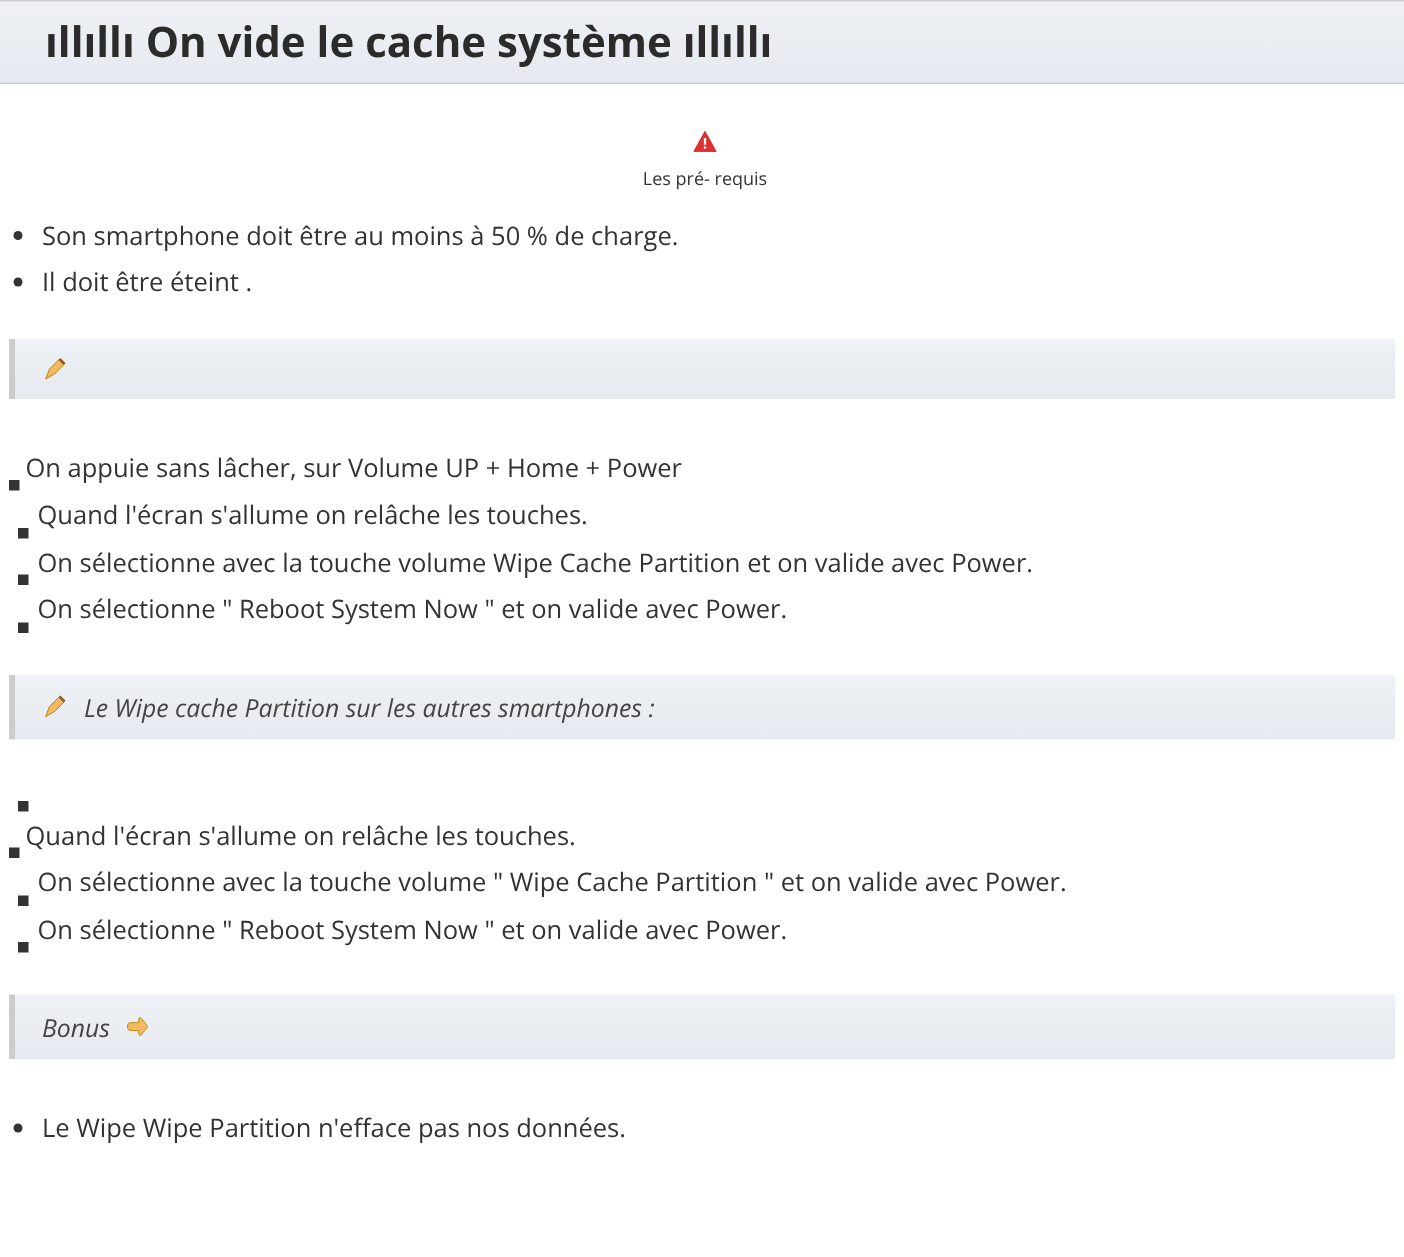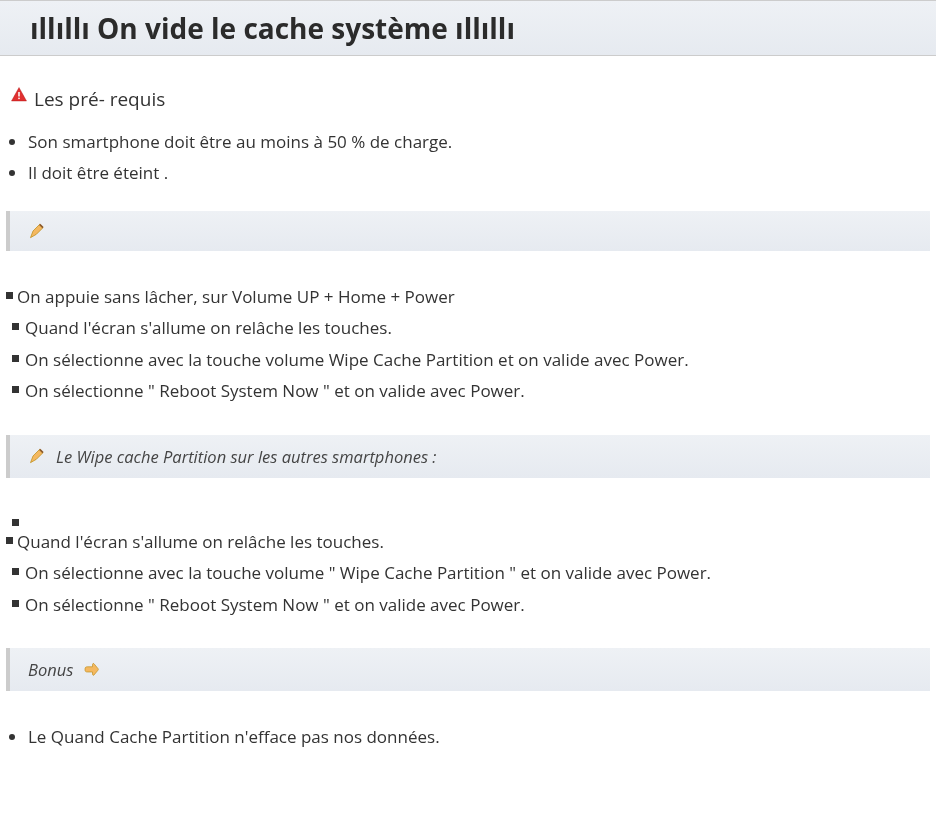--- a/index.html
+++ b/index.html
@@ -18,25 +18,26 @@
     padding: 8px 30px;
     font-weight: 700;
     font-size: 28px;
     color: #2b2b2b;
   }
   .content {
     padding: 0 6px;
   }
   .prereq-head {
     display: flex;
-    align-items: flex-start;
+    align-items: center;
     gap: 6px;
-    font-size: 19px;
+    font-size: 12px;
     color: #333;
     margin: 30px 0 14px 4px;
+    flex-direction: column;
   }
   .warn-icon svg { display: block; }
   ul.disc {
     list-style: disc;
     margin: 0 0 22px 22px;
     padding: 0;
   }
   ul.disc li {
     font-size: 17px;
     color: #333;
@@ -55,21 +56,21 @@
     margin-bottom: 30px;
   }
   .sq-list {
     margin: 0 0 28px 0;
   }
   .sq-item {
     font-size: 17px;
     color: #333;
     line-height: 1.85;
     display: flex;
-    align-items: flex-start;
+    align-items: flex-end;
   }
   .sq-item .bullet {
     display: inline-block;
     width: 7px;
     height: 7px;
     background: #333;
     margin-top: 11px;
     margin-right: 4px;
     flex-shrink: 0;
   }
@@ -159,16 +160,16 @@
   <div class="sub-bar">
     <span>Bonus</span>
     <span class="point-icon">
       <svg width="20" height="18" viewBox="0 0 24 24">
         <path d="M4 12 C4 10 5 9 7 9 L14 9 L14 6 C14 5 15 4 16 5 L21 11 C22 12 22 13 21 14 L16 20 C15 21 14 20 14 19 L14 16 L7 16 C5 16 4 15 4 13 Z" fill="#f4b860" stroke="#b8860b" stroke-width="0.8"></path>
       </svg>
     </span>
   </div>
 
   <ul class="disc">
-    <li>Le Quand Cache Partition n'efface pas nos données.</li>
+    <li>Le Wipe Wipe Partition n'efface pas nos données.</li>
   </ul>
 
 </div>
 
 </body></html>

